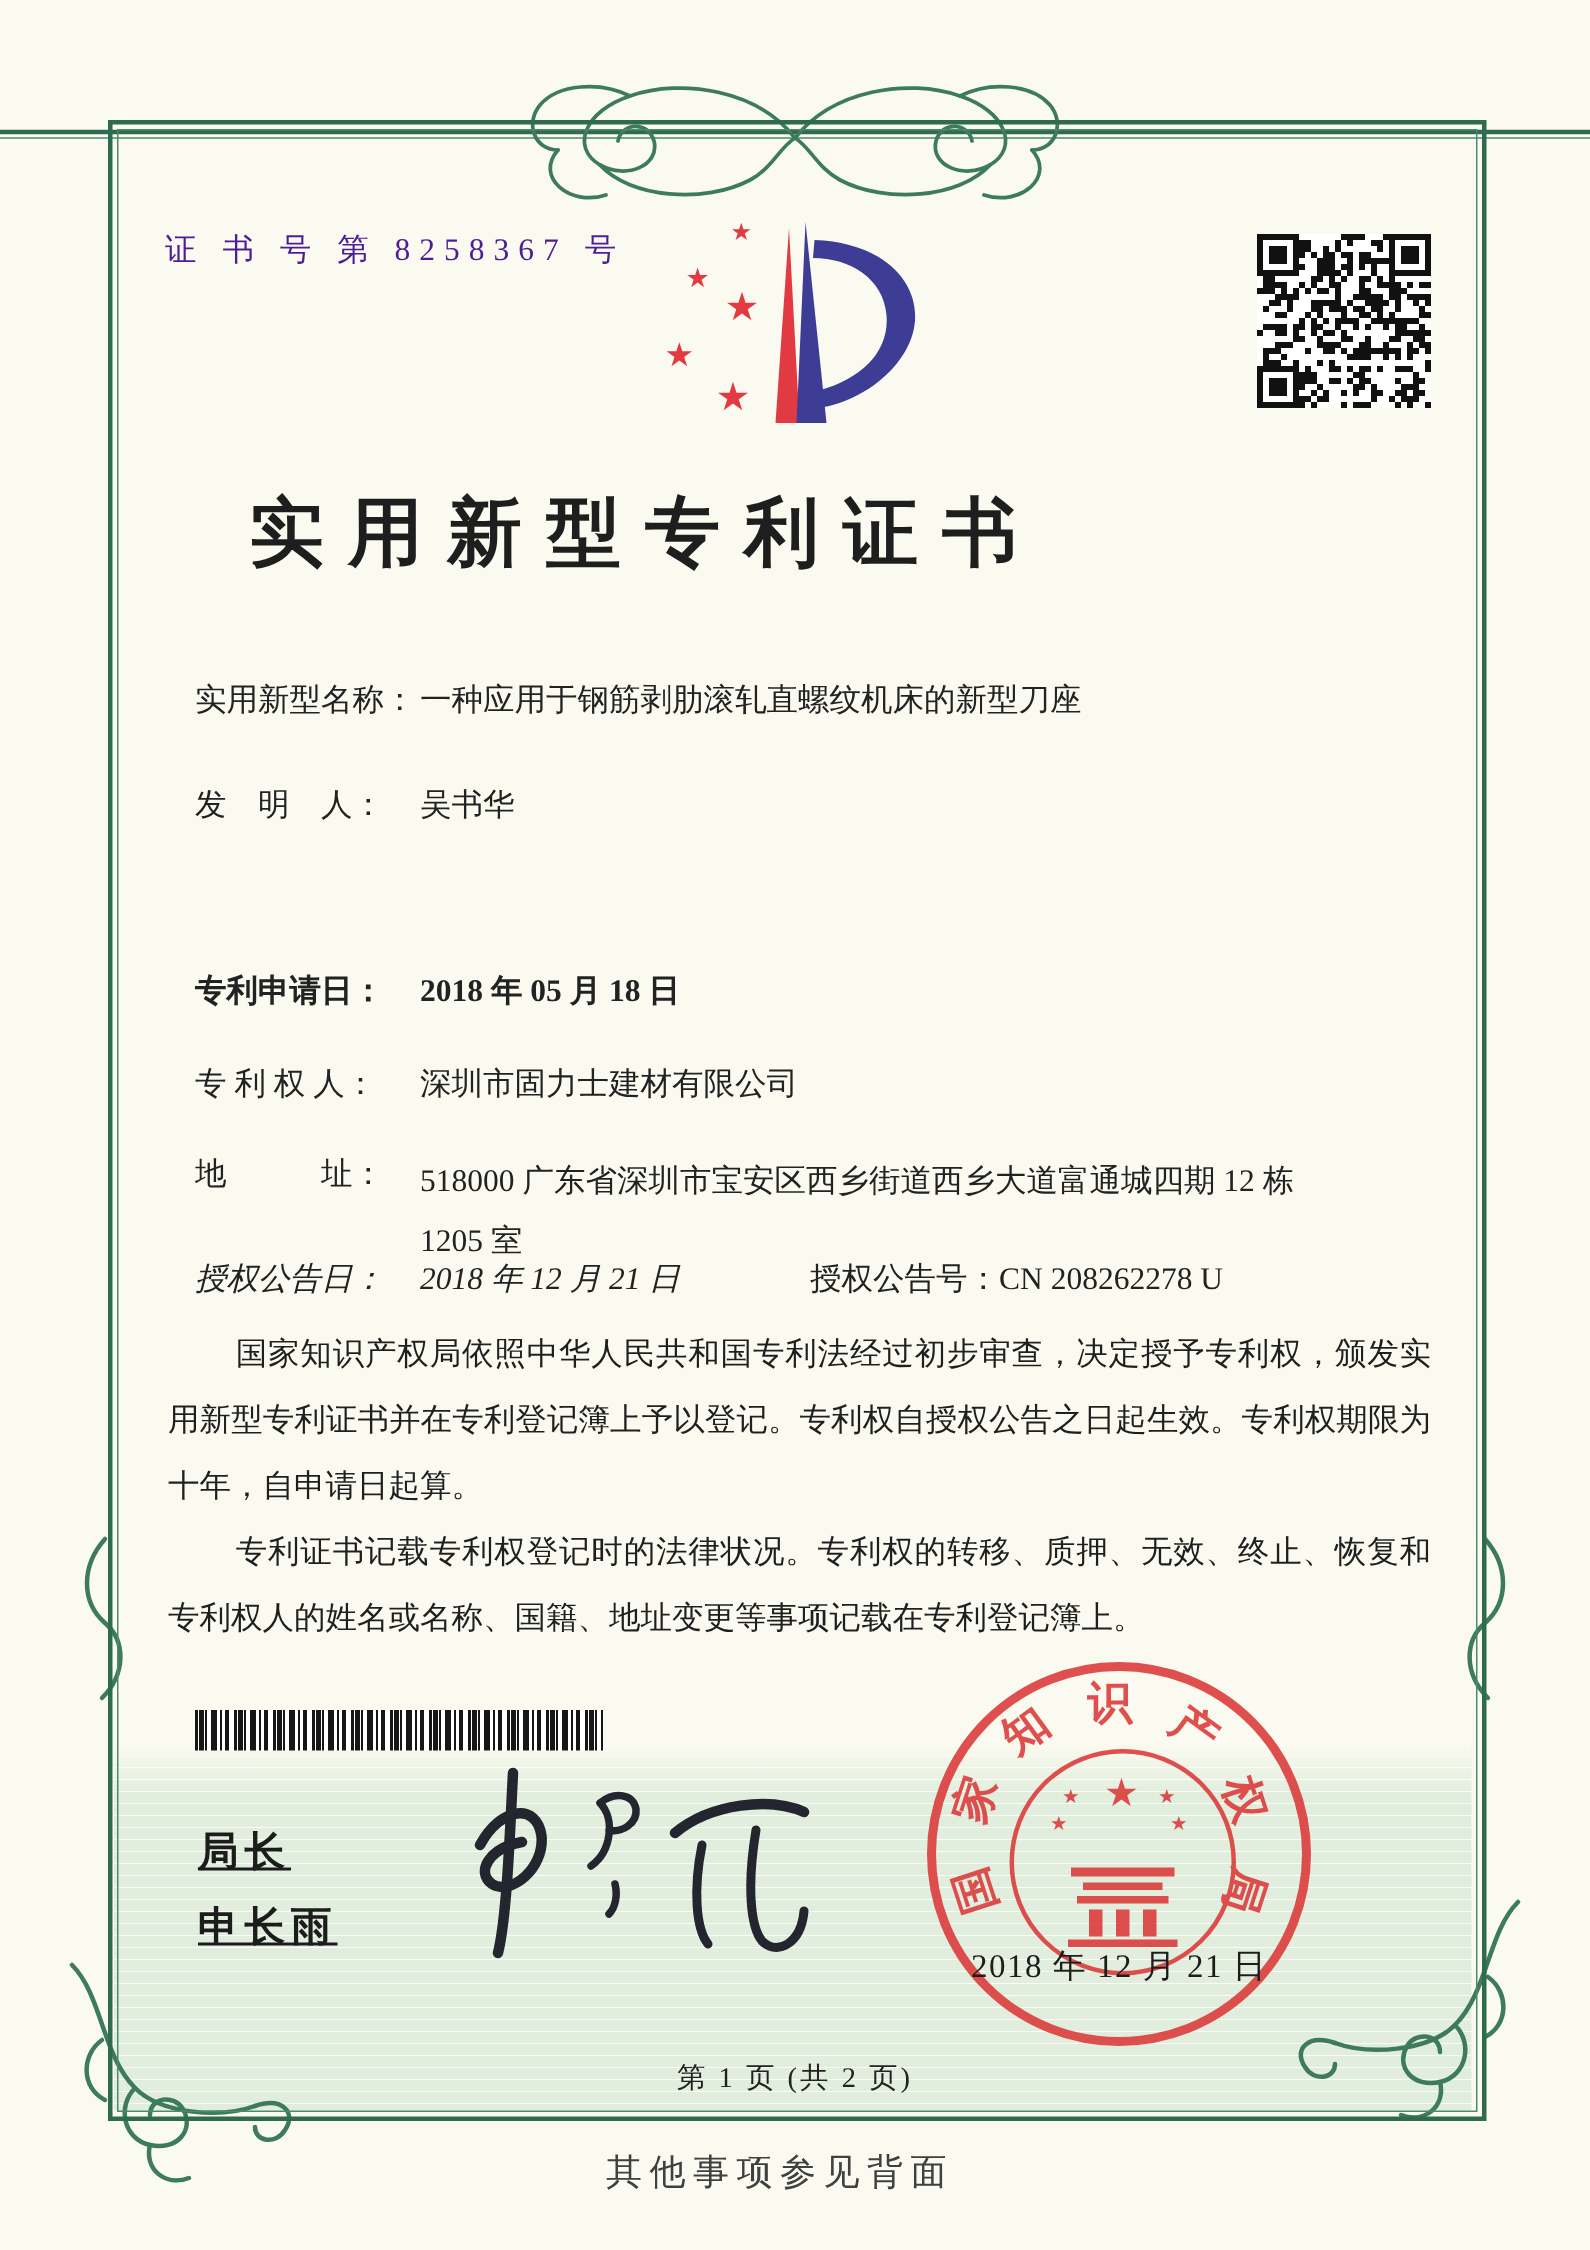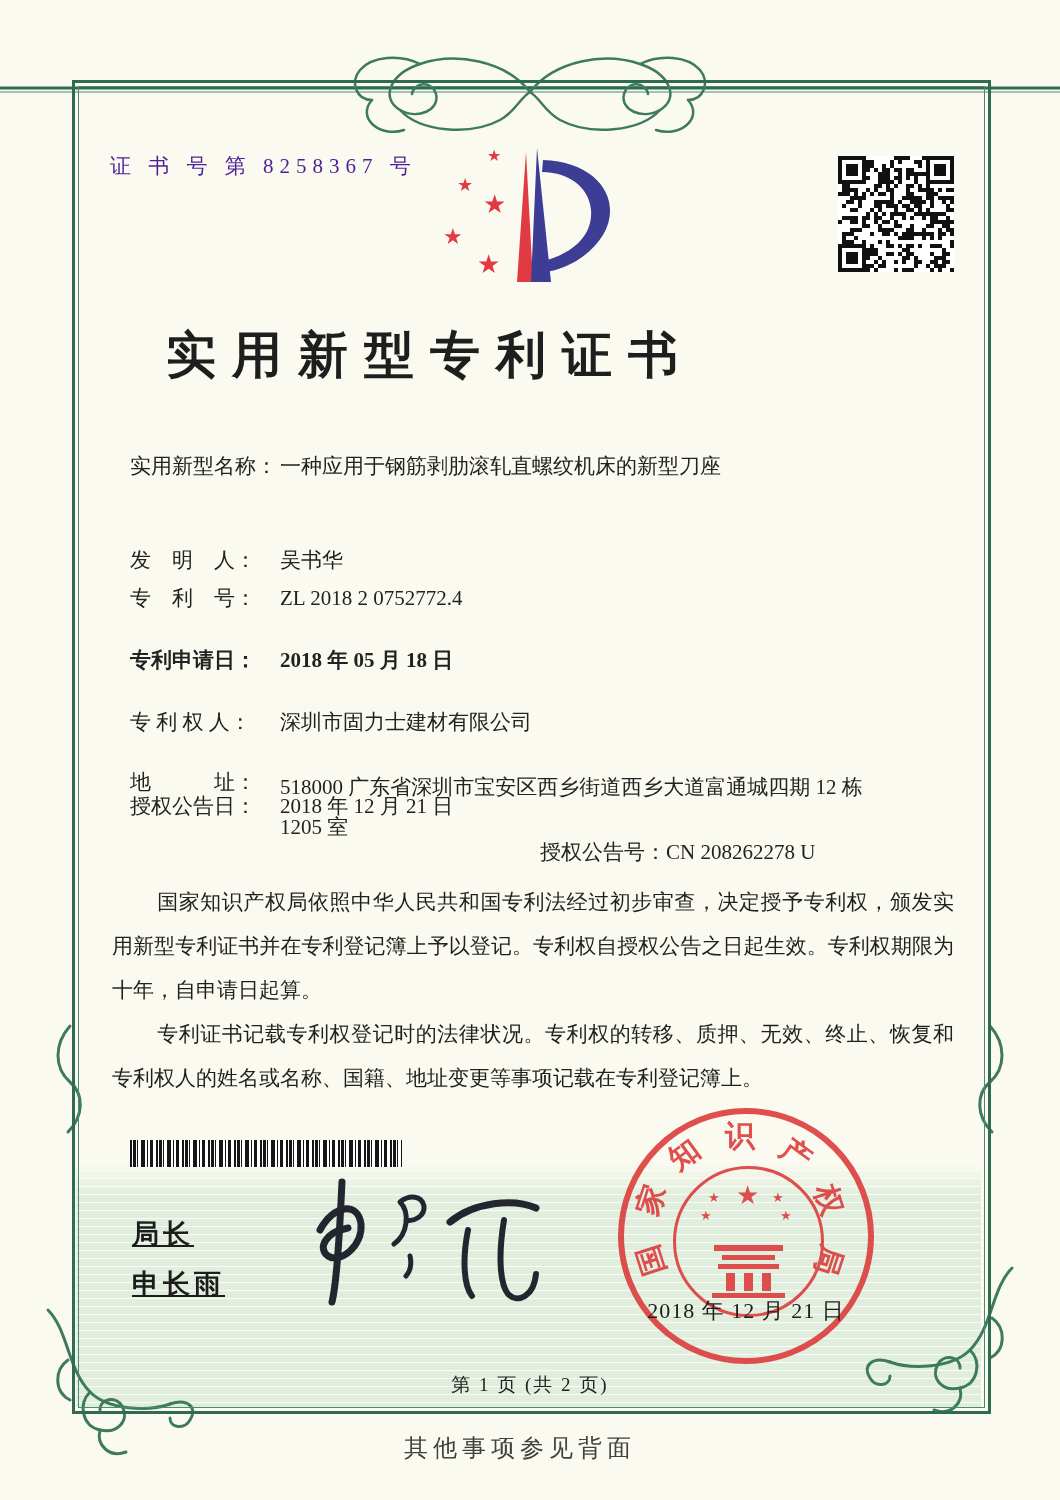--- a/index.html
+++ b/index.html
@@ -459,36 +459,33 @@
       <rect x="23" y="28" width="1" height="1" fill="#111"></rect>
       <rect x="25" y="28" width="1" height="1" fill="#111"></rect>
       <rect x="28" y="28" width="1" height="1" fill="#111"></rect>
     </svg>
 
   <div class="title">实用新型专利证书</div>
 
   <div class="row" style="top:452px;">
     <span class="lab">实用新型名称：</span><span class="val">一种应用于钢筋剥肋滚轧直螺纹机床的新型刀座</span>
   </div>
-  <div class="row" style="top:522px;margin-top:24px;">
+  <div class="row" style="top:522px;">
     <span class="lab">发　明　人：</span><span class="val">吴书华</span>
-  </div>
-  <div class="row" style="top:584px;">
-    <span class="lab">专　利　号：</span><span class="val">ZL 2018 2 0752772.4</span>
   </div>
   <div class="row" style="top:646px;font-weight:bold;">
     <span class="lab">专利申请日：</span><span class="val">2018 年 05 月 18 日</span>
   </div>
   <div class="row" style="top:708px;">
     <span class="lab">专 利 权 人：</span><span class="val">深圳市固力士建材有限公司</span>
   </div>
   <div class="row row-addr" style="top:768px;">
     <span class="lab">地　　　址：</span><span class="val">518000 广东省深圳市宝安区西乡街道西乡大道富通城四期 12 栋 1205 室</span>
   </div>
-  <div class="row" style="top:792px;">
+  <div class="row" style="top:838px;font-style:italic;">
     <span class="lab">授权公告日：</span><span class="val">2018 年 12 月 21 日</span>
   </div>
   <div class="row grant2" style="top:838px;">
     <span class="lab" style="min-width:0;">授权公告号：</span><span class="val">CN 208262278 U</span>
   </div>
 
   <div class="paras">
     <p>国家知识产权局依照中华人民共和国专利法经过初步审查，决定授予专利权，颁发实用新型专利证书并在专利登记簿上予以登记。专利权自授权公告之日起生效。专利权期限为十年，自申请日起算。</p>
     <p>专利证书记载专利权登记时的法律状况。专利权的转移、质押、无效、终止、恢复和专利权人的姓名或名称、国籍、地址变更等事项记载在专利登记簿上。</p>
   </div>

